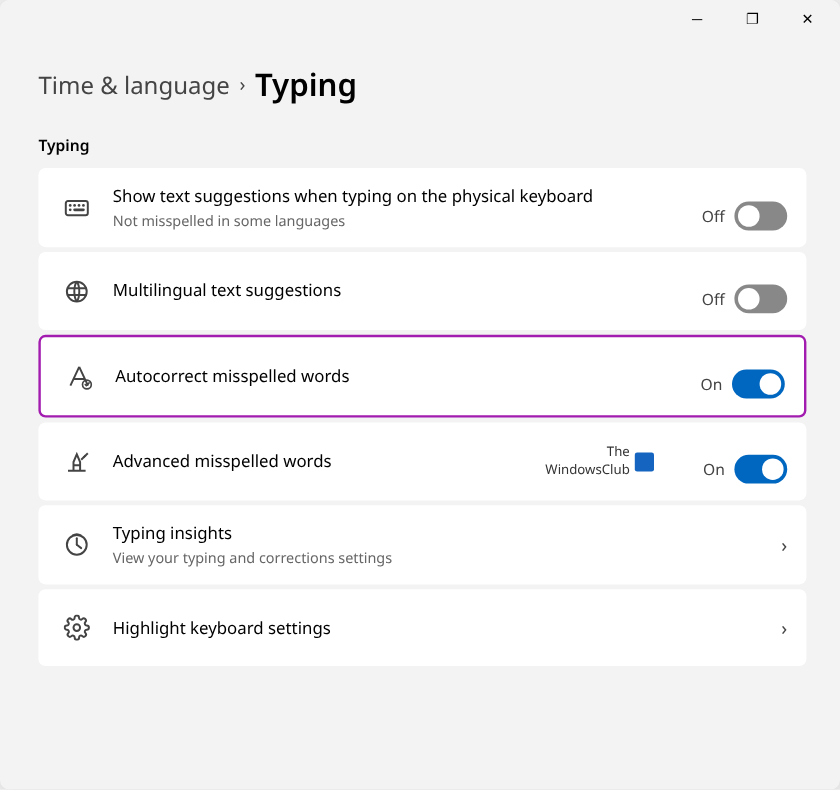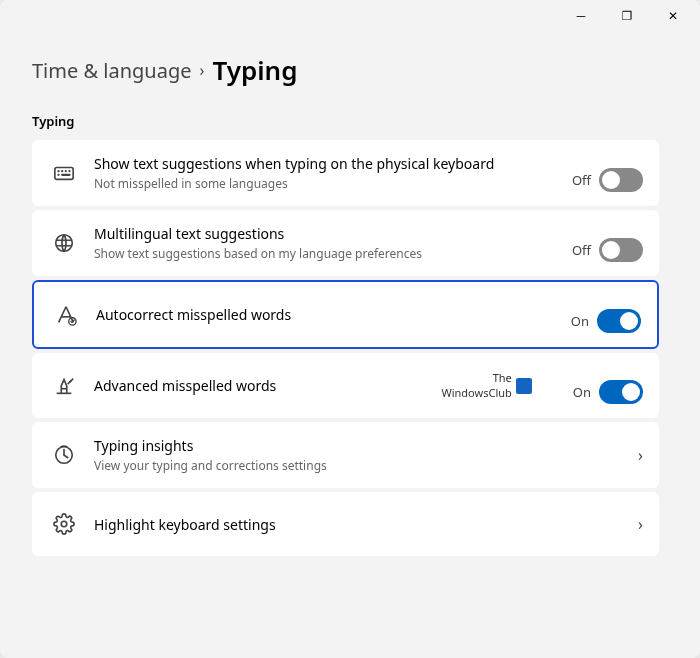--- a/index.html
+++ b/index.html
@@ -44,21 +44,21 @@
       cursor: pointer;
       border: none;
       background: transparent;
       font-size: 12px;
       color: #000;
     }
 
     
     .content {
       flex: 1;
-      padding: 20px 41px 24px 32px;
+      padding: 20px 28px 24px 32px;
       overflow-y: auto;
     }
 
     
     .page-header {
       display: flex;
       align-items: center;
       gap: 8px;
       margin-bottom: 24px;
     }
@@ -100,21 +100,21 @@
       background: #fff;
       border-radius: 6px;
       padding: 14px 16px;
       display: flex;
       align-items: center;
       gap: 14px;
       min-height: 64px;
     }
 
     .setting-row.highlighted {
-      border: 2px solid #1d4ed8;
+      border: 2px solid #a21caf;
       background: #fff;
     }
 
     .setting-icon {
       width: 32px;
       height: 32px;
       display: flex;
       align-items: center;
       justify-content: center;
       flex-shrink: 0;
@@ -258,21 +258,20 @@
         <div class="setting-icon">
           <svg width="22" height="22" viewBox="0 0 24 24" fill="none" stroke="#444" stroke-width="1.8">
             <circle cx="12" cy="12" r="9"></circle>
             <path d="M12 3 C9 7 9 17 12 21 M12 3 C15 7 15 17 12 21"></path>
             <line x1="3" y1="9" x2="21" y2="9"></line>
             <line x1="3" y1="15" x2="21" y2="15"></line>
           </svg>
         </div>
         <div class="setting-text">
           <div class="setting-name">Multilingual text suggestions</div>
-          <div class="setting-desc">Show text suggestions based on my language preferences</div>
         </div>
         <div class="setting-control">
           <span class="control-label">Off</span>
           <label class="toggle">
             <input type="checkbox" style="">
             <div class="toggle-track off">
               <div class="toggle-knob"></div>
             </div>
           </label>
         </div>

